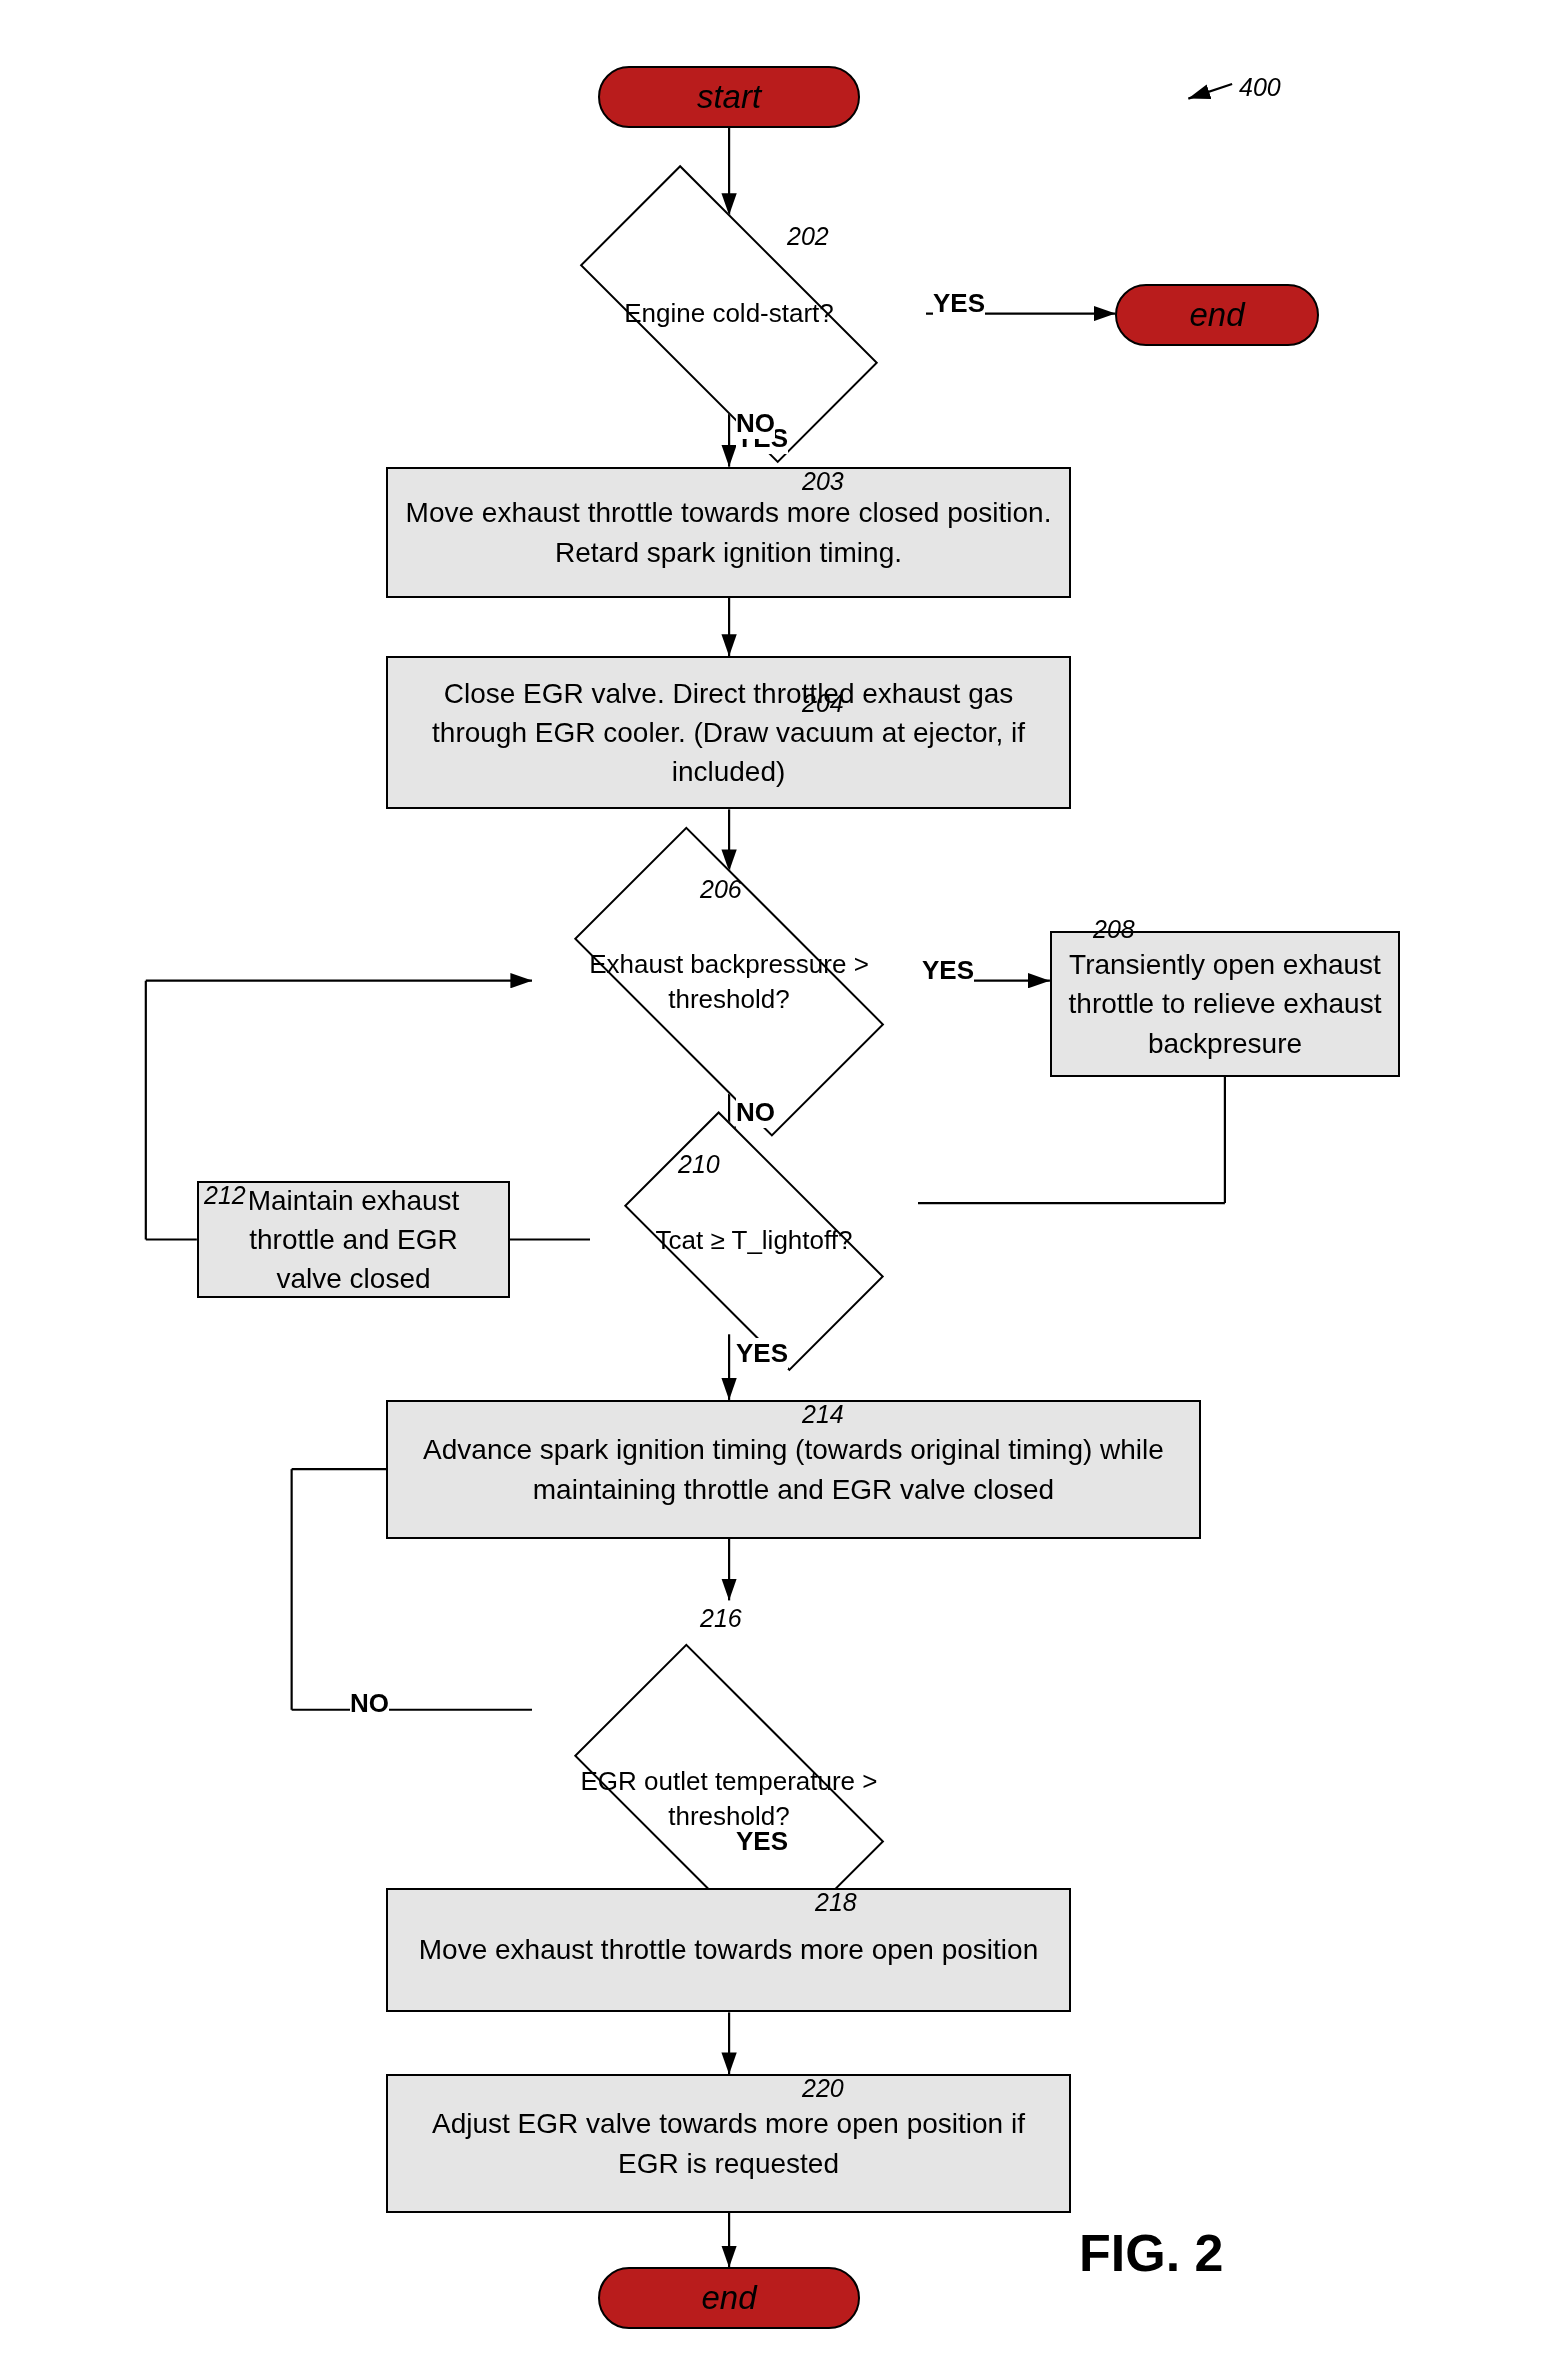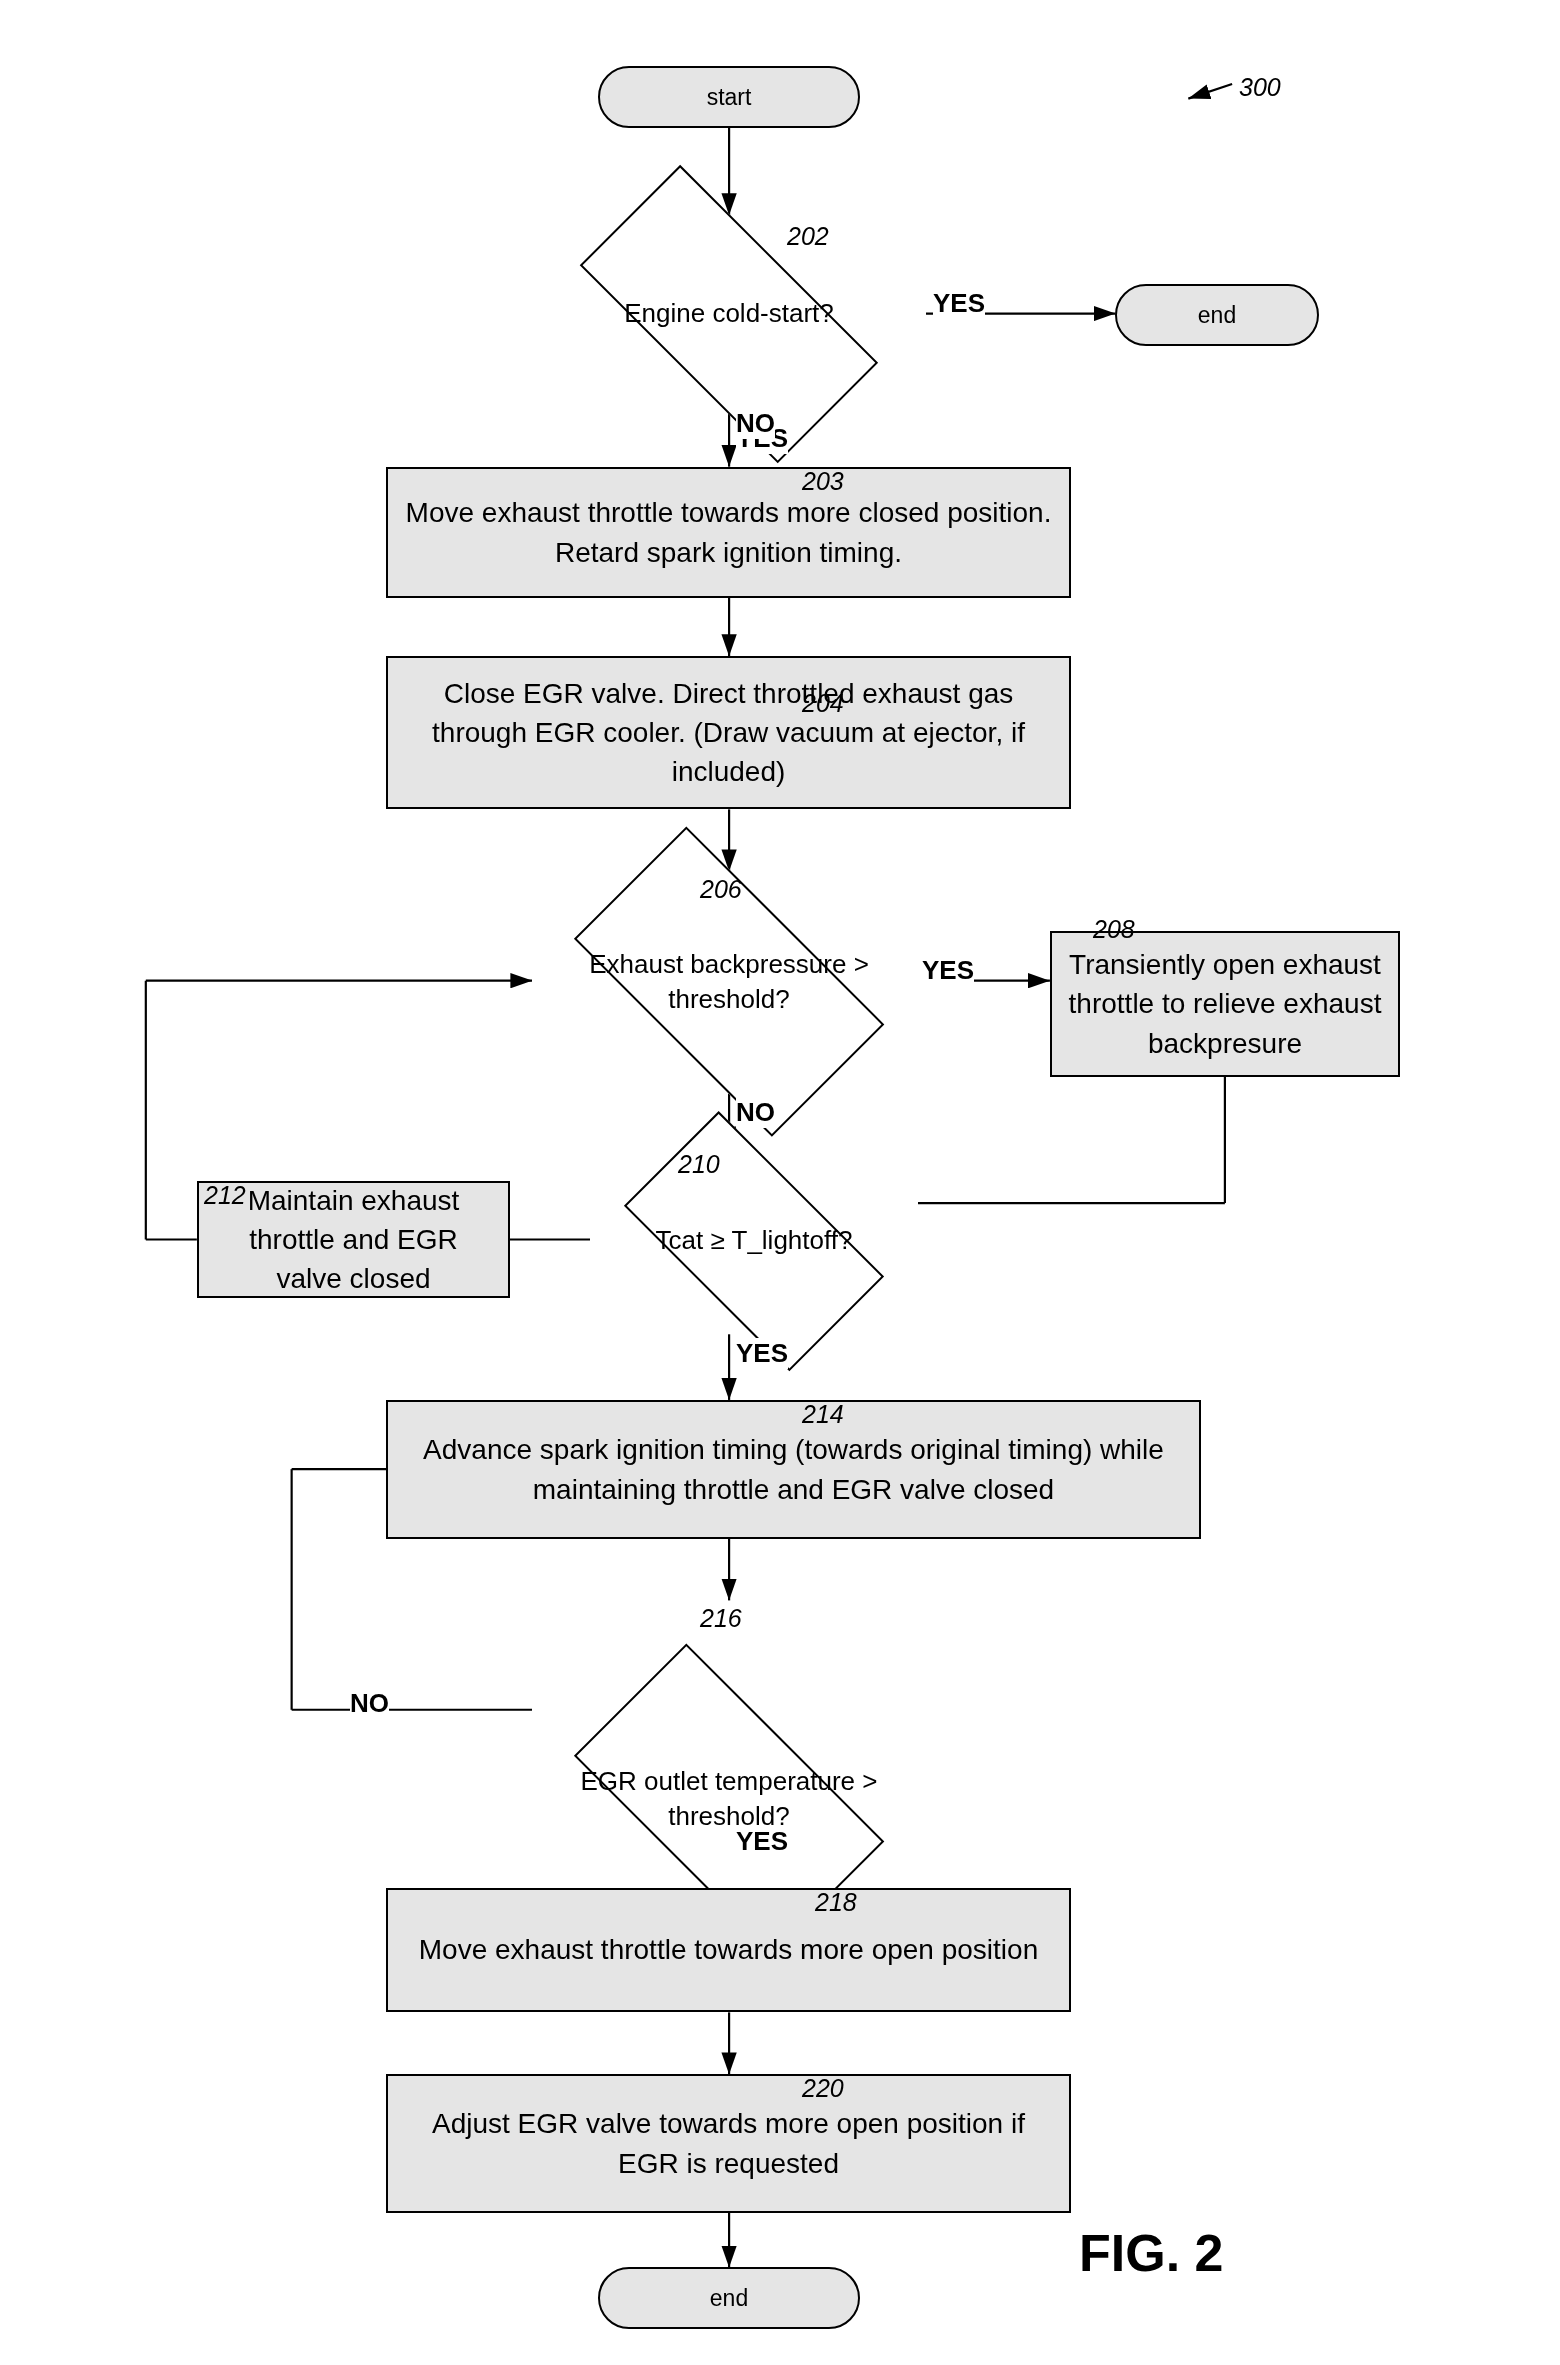--- a/index.html
+++ b/index.html
@@ -21,23 +21,24 @@
     .fc-element {
       position: absolute;
       display: flex;
       align-items: center;
       justify-content: center;
       text-align: center;
     }
     .fc-rounded-rect {
       border: 2.2px solid #000;
       border-radius: 36px;
-      background: #e5e5e5;
-      font-size: 23px;
+      background: #b91c1c;
+      font-size: 33px;
       padding: 7.3px 29px;
+      font-style: italic;
     }
     .fc-rect {
       border: 2.2px solid #000;
       background: #e5e5e5;
       font-size: 28px;
       padding: 11px 14.6px;
       line-height: 1.4;
     }
     .fc-diamond {
       background: #fff;
@@ -143,21 +144,21 @@
     <line x1="1000" y1="2760" x2="1000" y2="2845" stroke="#000" stroke-width="3" marker-end="url(#arrowhead)"></line>
 
     <line x1="1000" y1="3035" x2="1000" y2="3110" stroke="#000" stroke-width="3" marker-end="url(#arrowhead)"></line>
   </svg>
 
   <div class="fc-element fc-rounded-rect" style="left:598px; top:66px; width:262px; height:62px;">
     <span>start</span>
   </div>
 
   <div class="ref-num" style="left:1239px; top:73px;">
-    <span>300</span>
+    <span>400</span>
   </div>
 
   <svg style="position:absolute;top:62px;left:1181px;width:73px;height:44px;" viewBox="0 0 100 60" width="73" height="44">
     <line x1="70" y1="30" x2="10" y2="50" stroke="#000" stroke-width="3" marker-end="url(#arrowhead2)"></line>
     <defs>
         <marker id="arrowhead2" markerWidth="10" markerHeight="7" refX="10" refY="3.5" orient="auto">
           <polygon points="0 0,10 3.5,0 7" fill="#000"></polygon>
         </marker>
       </defs>
   </svg>

